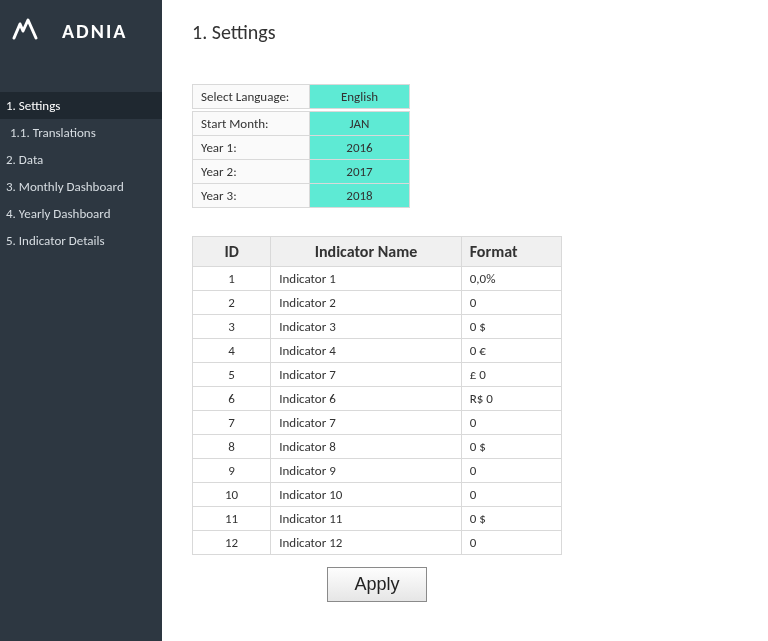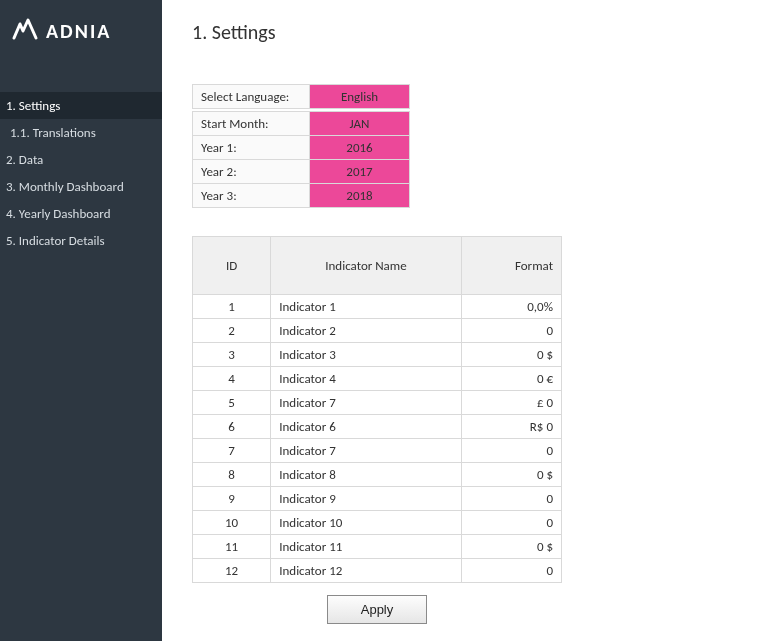--- a/index.html
+++ b/index.html
@@ -20,21 +20,21 @@
     width: 162px;
     background: #2d3741;
     color: #c9d0d6;
     display: flex;
     flex-direction: column;
     flex-shrink: 0;
   }
   .brand {
     display: flex;
     align-items: center;
-    gap: 8px;
+    gap: 24px;
     height: 62px;
     padding: 0 12px;
   }
   .brand svg { flex-shrink: 0; }
   .brand-text {
     color: #fff;
     font-weight: 600;
     font-size: 20px;
     letter-spacing: 2px;
   }
@@ -74,59 +74,59 @@
   .kv-table td {
     border: 1px solid #d9d9d9;
     padding: 4px 8px;
     font-size: 13px;
     height: 24px;
     background: #fafafa;
     color: #333;
   }
   .kv-table td.val {
     text-align: center;
-    background: #ec4899;
+    background: #5eead4;
     width: 100px;
   }
   .ind-table {
     border-collapse: collapse;
     width: 370px;
     margin-top: 28px;
   }
   .ind-table th {
     border: 1px solid #d9d9d9;
     background: #f0f0f0;
-    font-weight: 400;
-    font-size: 13px;
-    padding: 21px 8px;
+    font-weight: 700;
+    font-size: 16px;
+    padding: 5px 8px;
     color: #333;
   }
   .ind-table td {
     border: 1px solid #d9d9d9;
     padding: 4px 8px;
     font-size: 13px;
     height: 24px;
     color: #333;
     background: #fff;
   }
   .ind-table .col-id { width: 78px; text-align: center; }
   .ind-table .col-name { width: 190px; }
-  .ind-table .col-fmt { width: 100px; text-align: right; }
+  .ind-table .col-fmt { width: 100px; text-align: left; }
   .apply-wrap {
     width: 370px;
     text-align: center;
     margin-top: 12px;
   }
   .apply-btn {
     display: inline-block;
     min-width: 100px;
     padding: 6px 20px;
     border: 1px solid #8a8a8a;
     background: linear-gradient(#fdfdfd, #e6e6e6);
-    font-size: 13px;
+    font-size: 18px;
     cursor: pointer;
     color: #222;
   }
 </style>
 </head>
 <body>
 
 <div class="app">
   <aside class="sidebar">
     <div class="brand">

